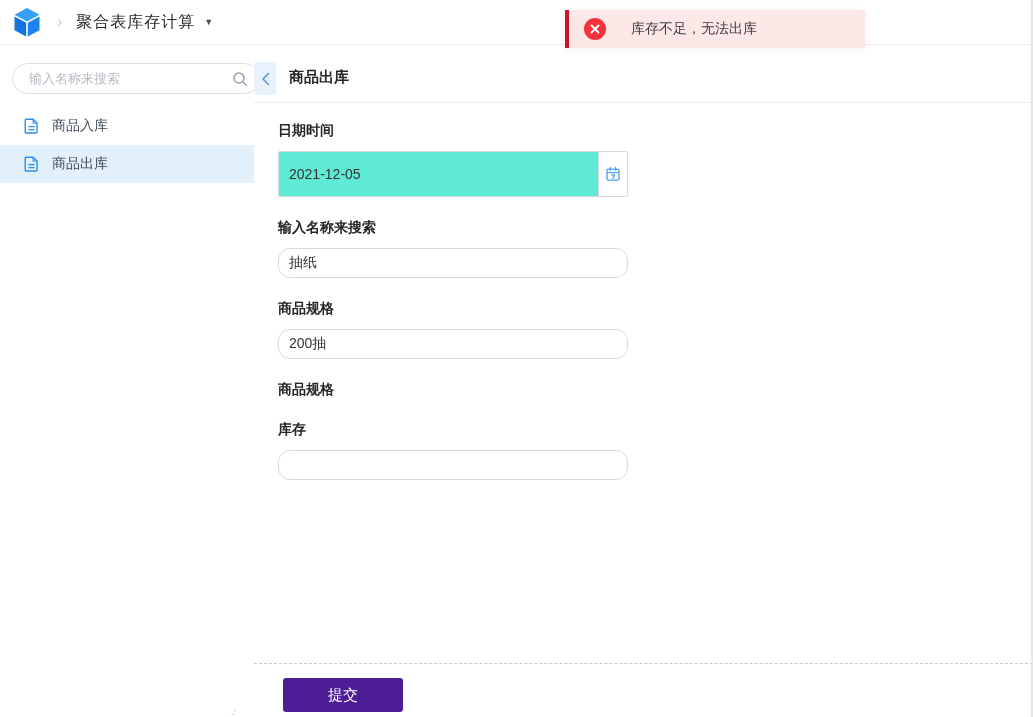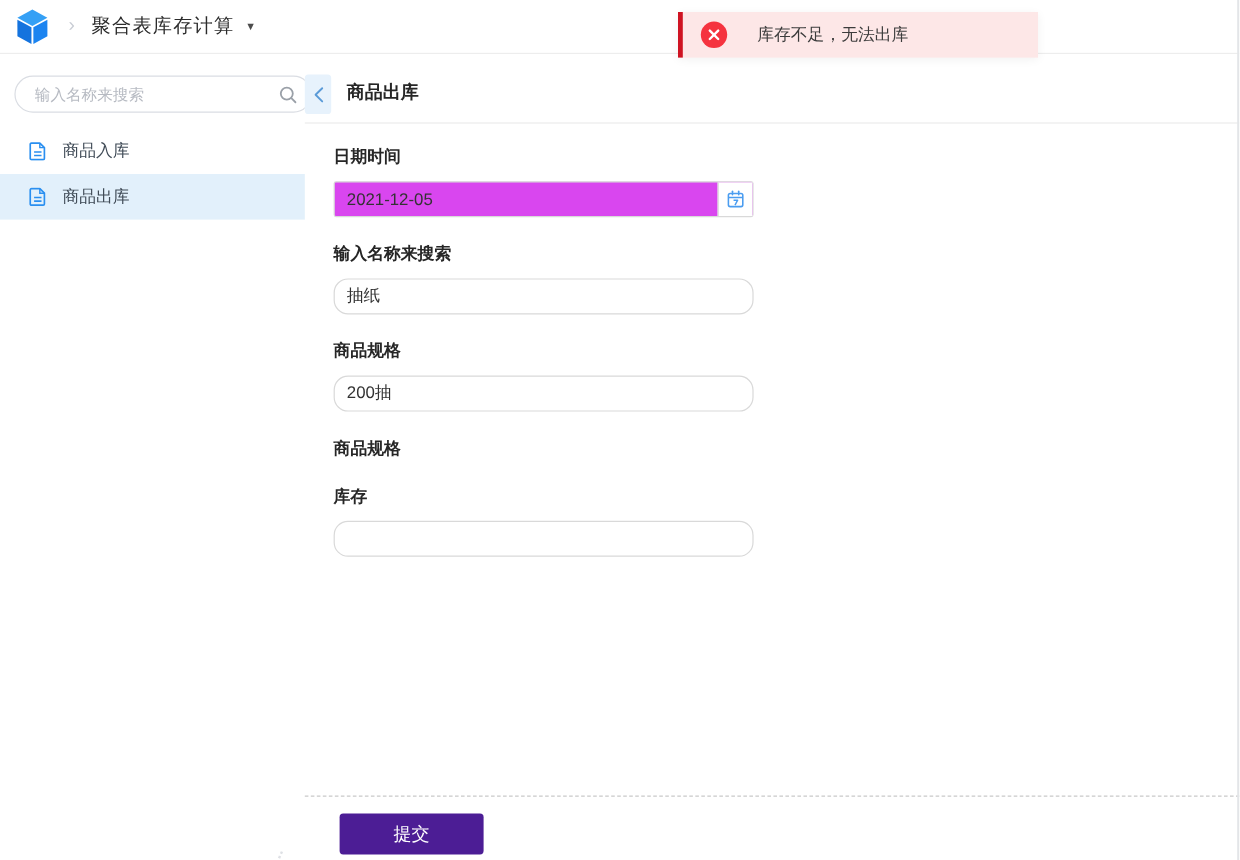--- a/index.html
+++ b/index.html
@@ -79,22 +79,22 @@
 
   .form { padding: 19px 0 0 24px; }
   .field { width: 350px; margin-bottom: 22px; }
   .field-label { font-size: 14px; font-weight: bold; color: #262626; margin-bottom: 11px; }
   .text-input {
     width: 100%; height: 30px; border: 1px solid #d9d9d9; border-radius: 12px;
     font-size: 14px; color: #333; padding: 0 10px; outline: none; background: #fff;
     font-family: "Liberation Sans", "DejaVu Sans", sans-serif;
   }
   .date-wrap {
-    display: flex; align-items: stretch; height: 30px;
-    border: 1px solid #d9d9d9; border-radius: 2px; background: #d946ef;
+    display: flex; align-items: stretch; height: 46px;
+    border: 1px solid #d9d9d9; border-radius: 2px; background: #5eead4;
   }
   .date-wrap input {
     flex: 1; border: none; outline: none; font-size: 14px; color: #333;
     padding: 0 10px; min-width: 0; background: transparent;
     font-family: "Liberation Sans", "DejaVu Sans", sans-serif;
   }
   .date-addon {
     width: 29px; border-left: 1px solid #d9d9d9; cursor: pointer;
     display: flex; align-items: center; justify-content: center; background: #fff;
   }

